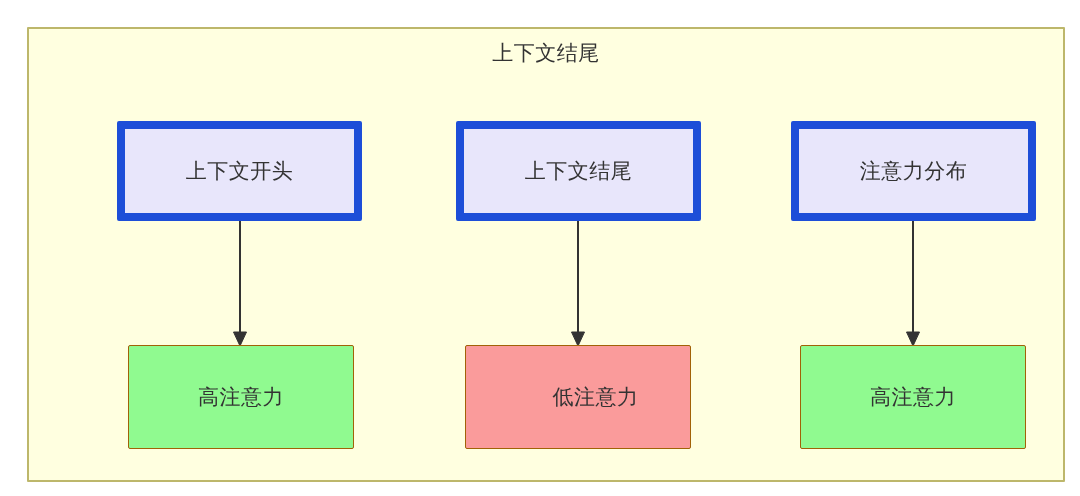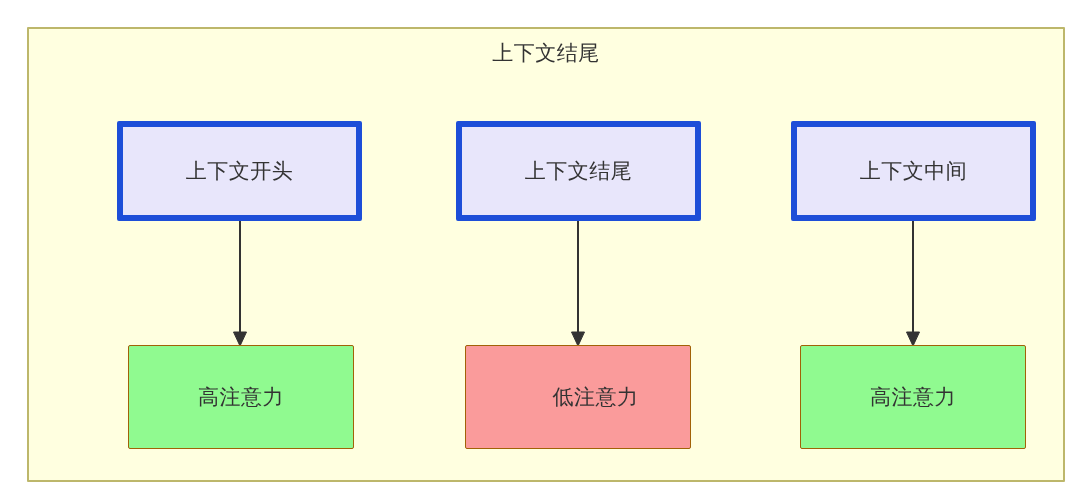--- a/index.html
+++ b/index.html
@@ -61,21 +61,21 @@
     letter-spacing: 0.5px;
     white-space: nowrap;
   }
 
   
   .node.context {
     top: 92px;
     width: 245px;
     height: 100px;
     background: #e8e6fb;
-    border: 6px solid #1d4ed8;
+    border: 8px solid #1d4ed8;
     border-radius: 2px;
   }
   .ctx-1 { left: 88px; }
   .ctx-2 { left: 427px; width: 243px; }
   .ctx-3 { left: 762px; width: 244px; }
 
   
   .node.attention {
     top: 316px;
     width: 226px;
@@ -110,21 +110,21 @@
 <div id="canvas">
 
   <div class="subgraph">
 
     <div class="subgraph-title">上下文结尾</div>
 
     <div class="node context ctx-1">上下文开头</div>
 
     <div class="node context ctx-2">上下文结尾</div>
 
-    <div class="node context ctx-3">上下文中间</div>
+    <div class="node context ctx-3">注意力分布</div>
 
     <svg class="edge edge-1" viewBox="0 0 24 126">
       <line x1="12" y1="0" x2="12" y2="115"></line>
       <polygon points="12,125 5.5,111 18.5,111"></polygon>
     </svg>
 
     <svg class="edge edge-2" viewBox="0 0 24 126">
       <line x1="12" y1="0" x2="12" y2="115"></line>
       <polygon points="12,125 5.5,111 18.5,111"></polygon>
     </svg>

